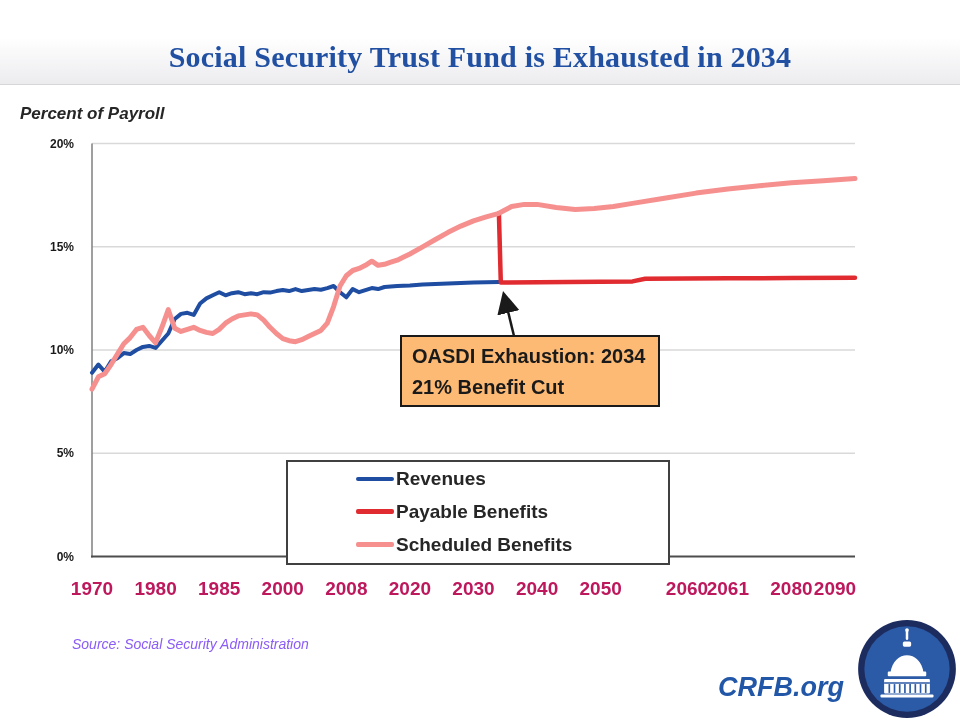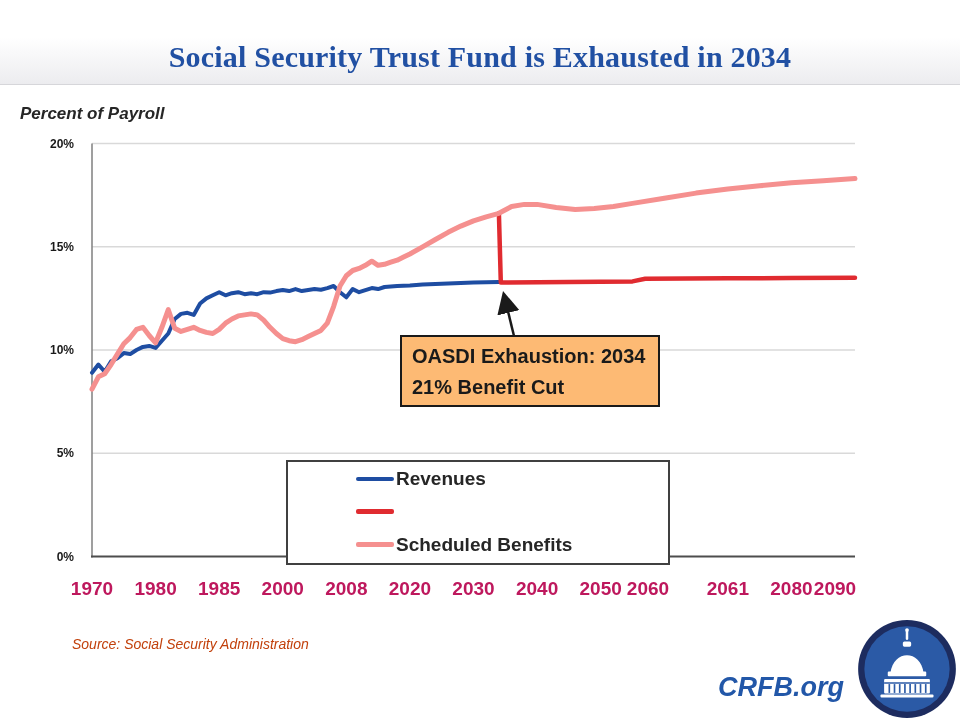--- a/index.html
+++ b/index.html
@@ -37,21 +37,21 @@
   #legend-box{position:absolute;left:286px;top:460px;width:384px;height:105px;
     background:#ffffff;border:2px solid #404040;box-sizing:border-box;z-index:6;
     display:flex;flex-direction:column;}
   .legend-row{display:flex;align-items:center;height:33px;padding-left:68px;}
   .legend-swatch{width:38px;height:5px;border-radius:2px;flex:0 0 auto;}
   .legend-label{font-size:19px;font-weight:bold;color:#262626;margin-left:2px;
     white-space:nowrap;}
 
   
   #source-note{position:absolute;left:72px;top:636px;font-size:14px;
-    font-style:italic;color:#c2410c;}
+    font-style:italic;color:#8b5cf6;}
   #brand-text{position:absolute;right:116px;top:672px;font-size:27px;
     font-weight:bold;font-style:italic;}
   #logo-wrap{position:absolute;left:855px;top:617px;width:104px;height:104px;}
 </style>
 </head>
 <body>
 
 <div id="stage">
 
   <div id="title-band"></div>
@@ -89,38 +89,39 @@
   <div id="x-axis-labels">
       <div class="xtick" style="left: 92px;">1970</div>
       <div class="xtick" style="left: 155.583px;">1980</div>
       <div class="xtick" style="left: 219.167px;">1985</div>
       <div class="xtick" style="left: 282.75px;">2000</div>
       <div class="xtick" style="left: 346.333px;">2008</div>
       <div class="xtick" style="left: 409.917px;">2020</div>
       <div class="xtick" style="left: 473.5px;">2030</div>
       <div class="xtick" style="left: 537.083px;">2040</div>
       <div class="xtick" style="left: 600.667px;">2050</div>
-      <div class="xtick" style="left: 648px;">2060</div>
+      <div class="xtick" style="left: 687px;">2060</div>
       <div class="xtick" style="left: 727.833px;">2061</div>
       <div class="xtick" style="left: 791.417px;">2080</div>
       <div class="xtick" style="left: 835px;">2090</div>
     </div>
 
   <div id="annotation-box">
     <div class="ann-line">OASDI Exhaustion: 2034</div>
     <div class="ann-line">21% Benefit Cut</div>
   </div>
 
   <div id="legend-box">
       <div class="legend-row">
         <div class="legend-swatch" style="background: rgb(30, 77, 162); height: 4px;"></div>
         <div class="legend-label">Revenues</div>
       </div>
       <div class="legend-row">
         <div class="legend-swatch" style="background: rgb(224, 43, 48); height: 4.5px;"></div>
+        <div class="legend-label">Payable Benefits</div>
       </div>
       <div class="legend-row">
         <div class="legend-swatch" style="background: rgb(245, 144, 143); height: 5px;"></div>
         <div class="legend-label">Scheduled Benefits</div>
       </div>
     </div>
 
   <div id="source-note">Source: Social Security Administration</div>
   <div id="brand-text" style="color: rgb(34, 87, 168);">CRFB.org</div>
 

